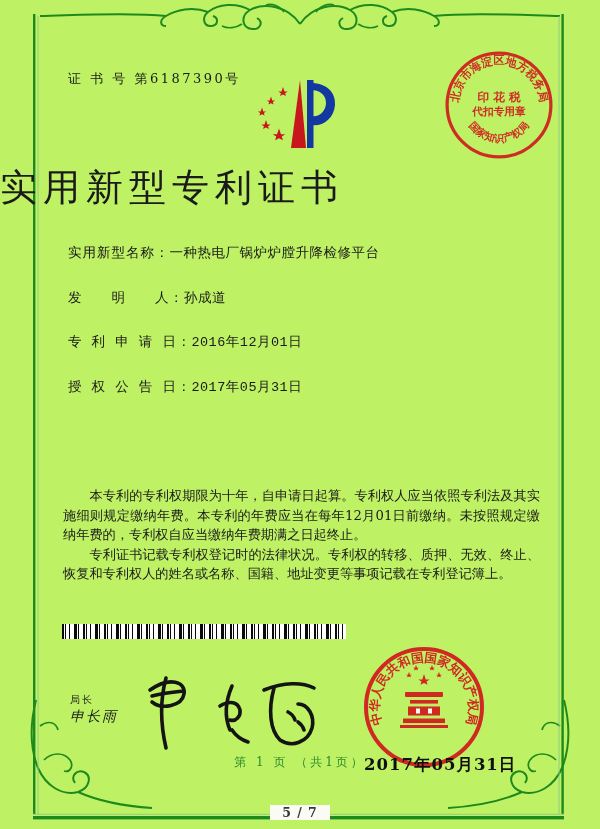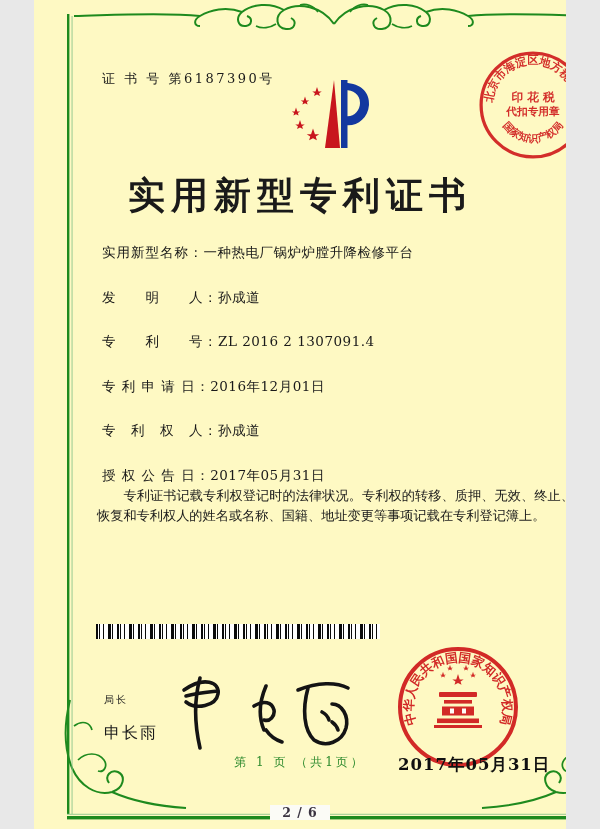--- a/index.html
+++ b/index.html
@@ -1,37 +1,37 @@
 <!DOCTYPE html>
 <html><head>
 <meta charset="utf-8">
 <style>
   html,body{margin:0;padding:0;background:#e8e8e8;}
-  .page{position:relative;width:532px;height:829px;background:#fef9c3;overflow:hidden;
+  .page{position:relative;width:600px;height:829px;background:#bef264;overflow:hidden;
         font-family:"DejaVu Serif","Liberation Serif",serif;color:#1a1a1a;margin:0 auto;}
   svg{display:block;}
   .frame{position:absolute;left:0;top:0;z-index:1;}
   .certno{position:absolute;left:68px;top:70px;font-size:13px;letter-spacing:2.5px;z-index:3;}
   .logo{position:absolute;left:247px;top:77px;z-index:3;}
   .sealtop{position:absolute;left:441px;top:47px;z-index:4;opacity:.93;}
-  .title{position:absolute;left:0;top:163px;width:100%;text-align:center;font-size:37px;
-         font-weight:700;letter-spacing:6px;z-index:3;margin-top:8px;}
+  .title{position:absolute;left:0;top:163px;width:100%;font-size:37px;
+         font-weight:400;letter-spacing:6px;z-index:3;}
   .fields{position:absolute;left:68px;top:244px;width:470px;z-index:3;}
-  .frow{height:21px;margin-bottom:23.6px;font-size:13.5px;white-space:nowrap;}
+  .frow{height:21px;margin-bottom:23.6px;font-size:13.5px;white-space:nowrap;font-family:Liberation Mono, monospace;}
   .flabel{letter-spacing:1px;}
   .fvalue{letter-spacing:.5px;}
   .bodytxt{position:absolute;left:63px;top:486px;width:477px;font-size:13.2px;
            line-height:19.6px;text-align:justify;z-index:3;}
   .bodytxt p{margin:0;text-indent:2em;}
   .barcode{position:absolute;left:62px;top:624px;width:284px;height:15px;z-index:3;
     background:repeating-linear-gradient(90deg,#0a0a0a 0px,#0a0a0a 2px,#fff 2px,#fff 3px,
       #0a0a0a 3px,#0a0a0a 4px,#fff 4px,#fff 7px,#0a0a0a 7px,#0a0a0a 8px,#fff 8px,#fff 12px,
       #0a0a0a 12px,#0a0a0a 15px,#fff 15px,#fff 16px,#0a0a0a 16px,#0a0a0a 17px,#fff 17px,#fff 21px);}
   .role{position:absolute;left:70px;top:693px;font-size:10px;letter-spacing:2px;z-index:3;}
-  .rolename{position:absolute;left:70px;top:723px;font-size:16px;letter-spacing:2px;z-index:3;}
+  .rolename{position:absolute;left:70px;top:708px;font-size:14px;letter-spacing:2px;z-index:3;font-style:italic;}
   .sig{position:absolute;left:136px;top:660px;z-index:3;}
   .sealbottom{position:absolute;left:350px;top:644px;z-index:3;opacity:.95;}
   .grantdate{position:absolute;left:364px;top:754px;font-size:16.5px;font-weight:600;
              letter-spacing:1px;color:#101010;z-index:4;}
   .pageno{position:absolute;left:0;top:754px;width:100%;text-align:center;font-size:12px;
           color:#2e8b2e;letter-spacing:3px;z-index:3;}
   .pager{position:absolute;left:0;top:805px;width:100%;text-align:center;font-size:12.5px;
          color:#3a3340;font-weight:700;z-index:4;letter-spacing:1px;}
   .pager span{background:#fbfbf6;padding:0 12px;}
 </style>
@@ -103,34 +103,29 @@
   <div class="title">实用新型专利证书</div>
 
   <div class="fields">
     <div class="frow">
       <span class="flabel">实用新型名称：</span><span class="fvalue">一种热电厂锅炉炉膛升降检修平台</span>
     </div>
     <div class="frow">
       <span class="flabel">发　　明　　人：</span><span class="fvalue">孙成道</span>
     </div>
     <div class="frow">
-      <span class="flabel">专　　利　　号：</span><span class="fvalue">ZL 2016 2 1307091.4</span>
-    </div>
-    <div class="frow">
       <span class="flabel">专 利 申 请 日：</span><span class="fvalue">2016年12月01日</span>
-    </div>
-    <div class="frow">
-      <span class="flabel">专　利　权　人：</span><span class="fvalue">孙成道</span>
     </div>
     <div class="frow">
       <span class="flabel">授 权 公 告 日：</span><span class="fvalue">2017年05月31日</span>
     </div>
   </div>
 
   <div class="bodytxt">
+    <p>本专利的专利权期限为十年，自申请日起算。专利权人应当依照专利法及其实施细则规定缴纳年费。本专利的年费应当在每年12月01日前缴纳。未按照规定缴纳年费的，专利权自应当缴纳年费期满之日起终止。</p>
     <p>专利证书记载专利权登记时的法律状况。专利权的转移、质押、无效、终止、恢复和专利权人的姓名或名称、国籍、地址变更等事项记载在专利登记簿上。</p>
   </div>
 
   <div class="barcode"></div>
 
   <div class="role">局长</div>
   <div class="rolename">申长雨</div>
 
   <svg class="sig" width="200" height="105" viewBox="0 0 200 105">
     <g stroke="#141414" stroke-width="3.6" fill="none" stroke-linecap="round" stroke-linejoin="round">
@@ -168,16 +163,16 @@
       <rect x="78" y="64.5" width="4" height="5" fill="#fdfdfa"></rect>
       <rect x="53" y="74.5" width="42" height="4.6"></rect>
       <rect x="50" y="81" width="48" height="3"></rect>
     </g>
   </svg>
 
   <div class="grantdate">2017年05月31日</div>
 
   <div class="pageno">第 1 页 （共1页）</div>
   <div class="pager">
-    <span>2 / 6</span>
+    <span>5 / 7</span>
   </div>
 
 </div>
 
 </body></html>

